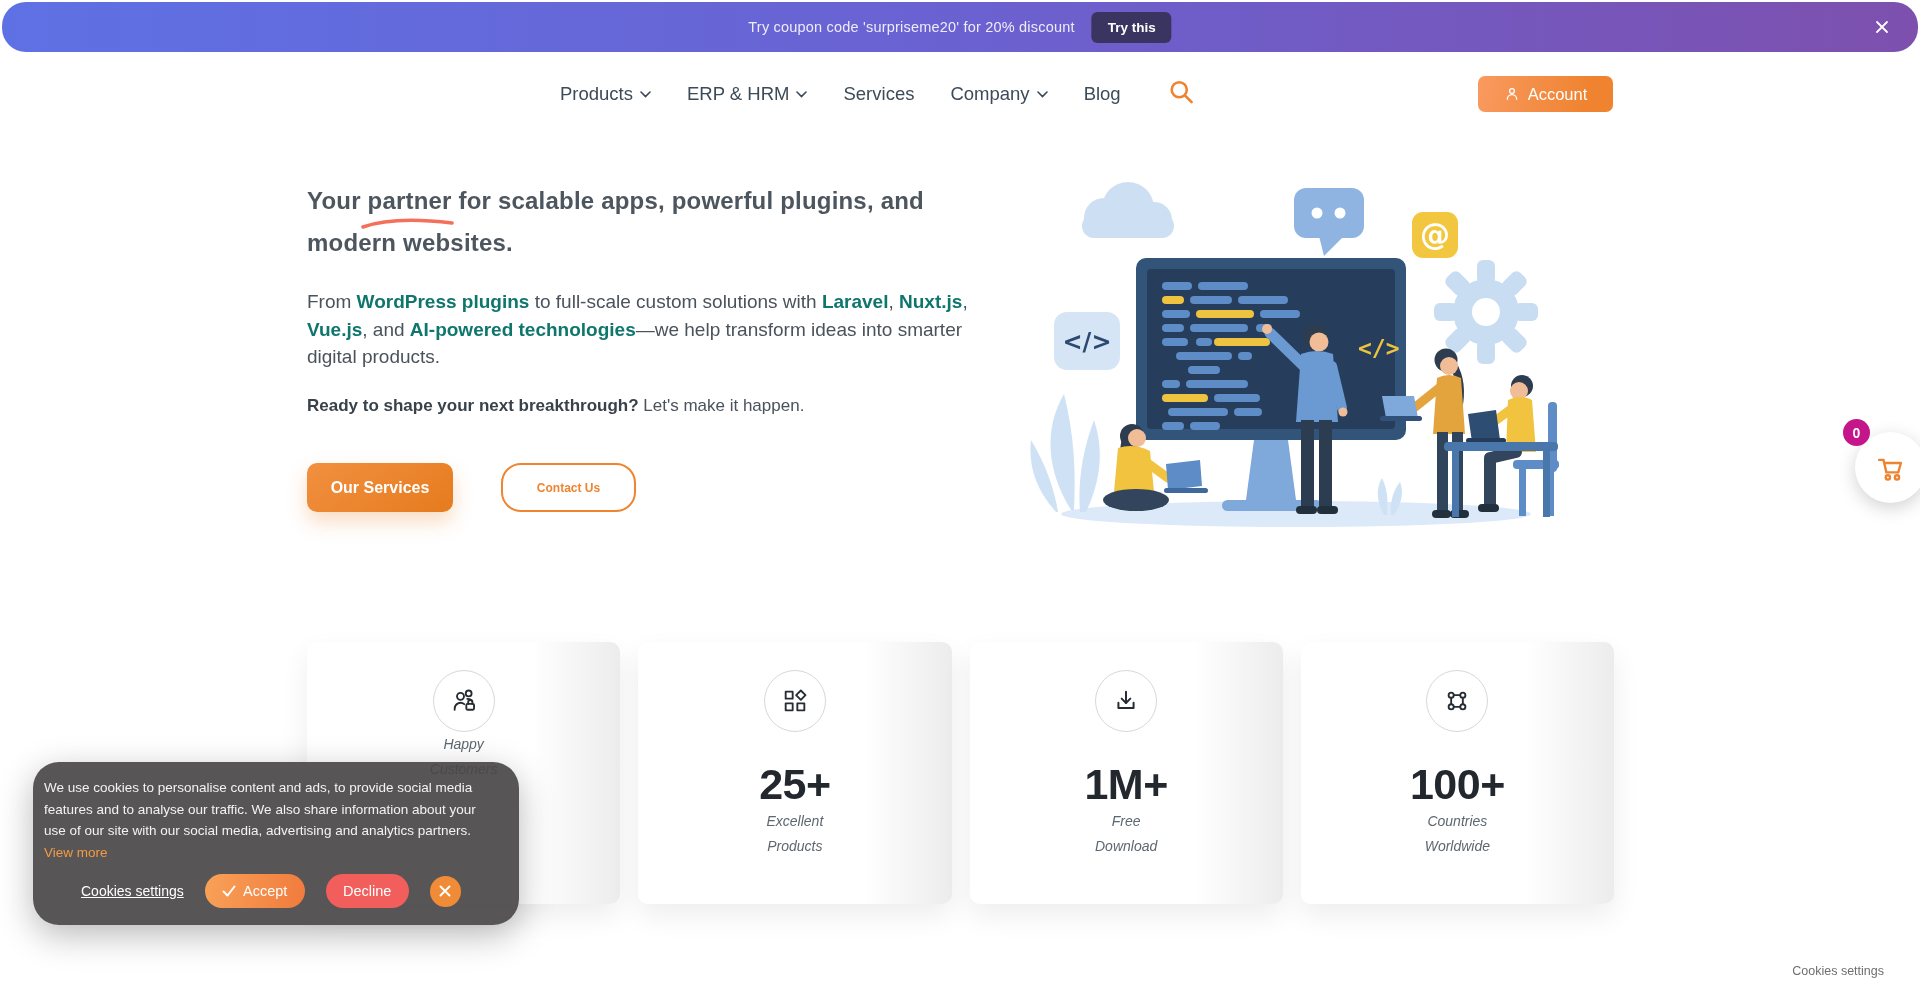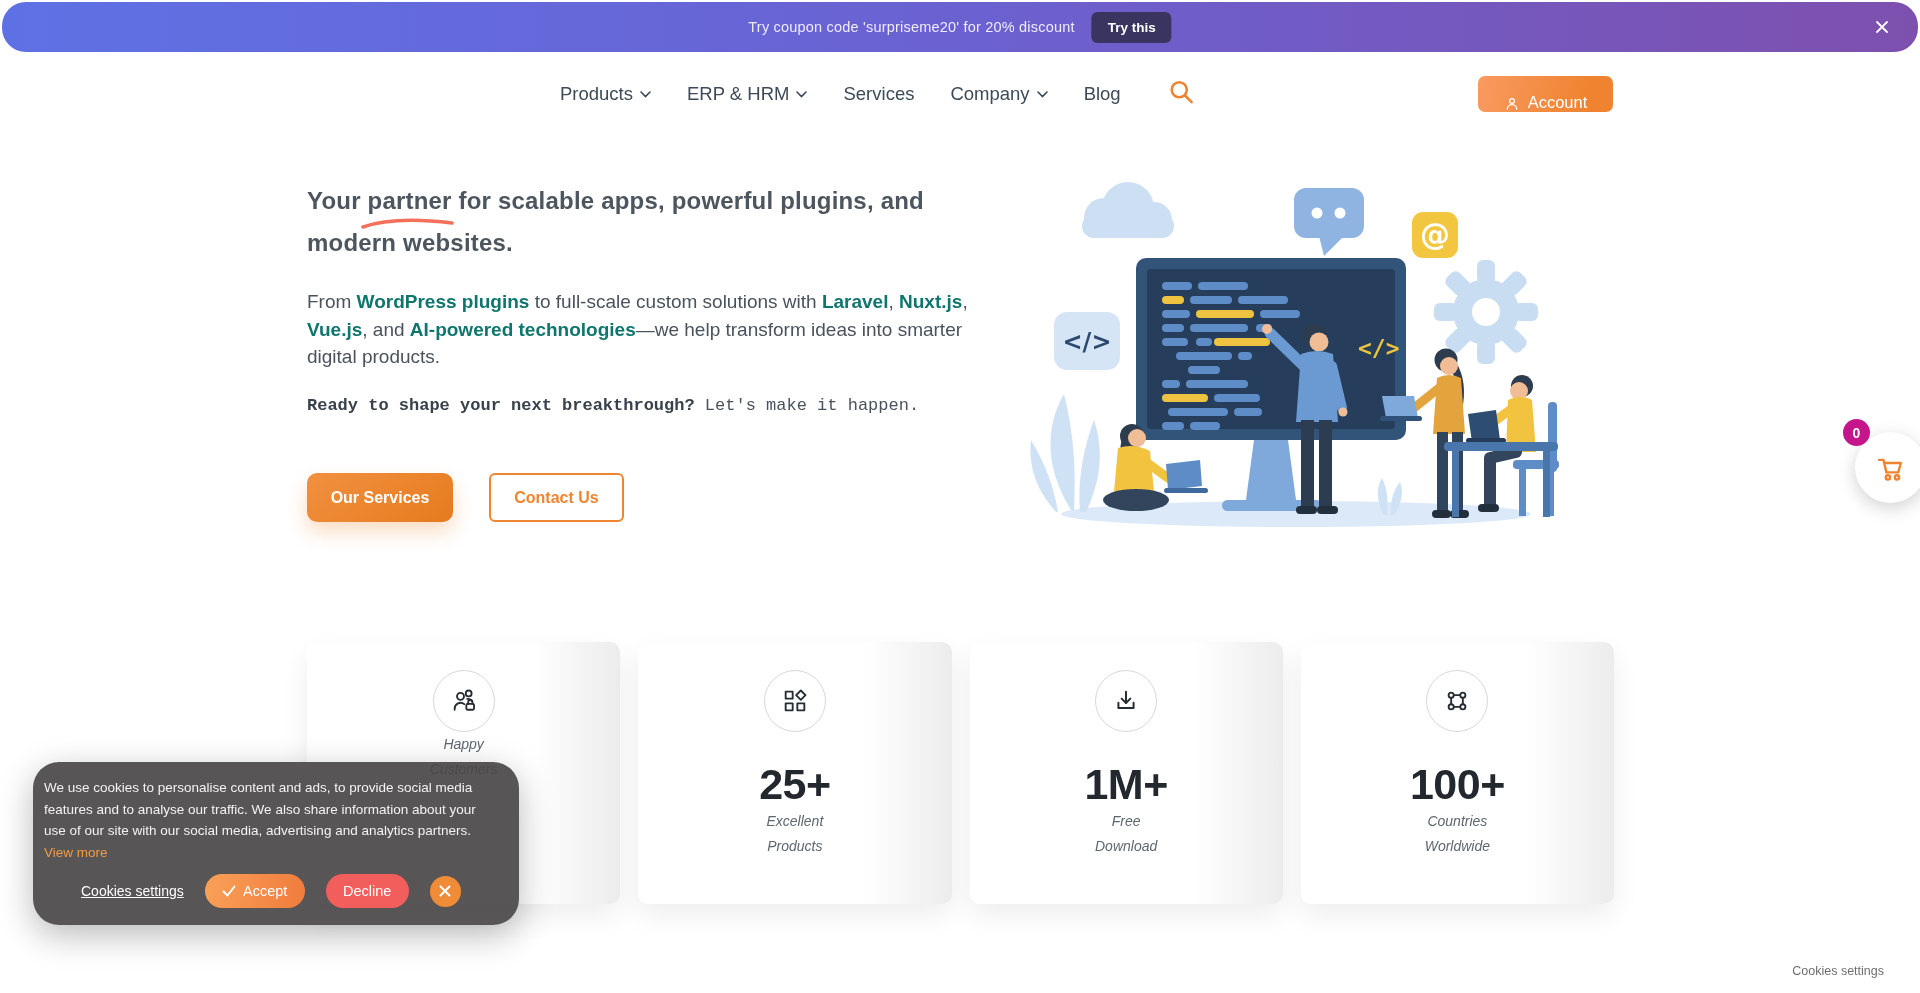--- a/index.html
+++ b/index.html
@@ -24,38 +24,38 @@
   .logo { position:absolute; left:306px; top:50%; transform:translateY(-50%);
     font-size:32px; font-weight:bold; color:#ef8531; letter-spacing:5px; cursor:pointer; }
   .logo-caret { position:absolute; left:5px; top:-7px; width:0; height:0;
     border-left:8px solid transparent; border-right:8px solid transparent; border-top:9px solid #ef8531; }
   .menu { position:absolute; left:560px; top:0; height:100%; display:flex; align-items:center; gap:36px; }
   .menu-item { display:flex; align-items:center; gap:7px; font-size:18.5px; color:#3d4a57; cursor:pointer; }
   .search { position:absolute; left:1168px; top:50%; transform:translateY(-50%); cursor:pointer; }
   .account { position:absolute; right:307px; top:50%; transform:translateY(-50%);
     width:135px; height:36px; border:none; border-radius:7px; cursor:pointer;
     background:linear-gradient(100deg,#f99a60 0%,#ef8330 80%);
-    display:flex; align-items:flex-end; justify-content:center; gap:8px;
+    display:flex; align-items:center; justify-content:center; gap:8px;
     color:#fff; font-size:16.5px; font-family:inherit; }
 
   
   .hero-heading { position:absolute; left:307px; top:180px; width:720px;
     font-size:24px; font-weight:bold; color:#4d565f; line-height:42px; white-space:pre-line; letter-spacing:0.2px; }
   .swoosh { position:absolute; left:360px; top:215px; width:95px; height:16px; }
   .hero-para { position:absolute; left:307px; top:288px; width:670px;
     font-size:19px; line-height:27.5px; color:#4a535c; }
   .hero-para .link { color:#0f766e; font-weight:bold; cursor:pointer; }
-  .hero-cta { position:absolute; left:307px; top:396px; font-size:17px; color:#4a535c;font-family:Liberation Mono, monospace; }
+  .hero-cta { position:absolute; left:307px; top:396px; font-size:17px; color:#4a535c; }
   .hero-cta b { color:#39424b; }
-  .hero-buttons { position:absolute; left:307px; top:473px; display:flex; gap:36px; }
+  .hero-buttons { position:absolute; left:307px; top:463px; display:flex; gap:48px; }
   .btn-primary { width:146px; height:49px; border:none; border-radius:10px; cursor:pointer;
     background:linear-gradient(145deg,#f19040,#e67b1e); color:#fff; font-size:16px; font-weight:bold;
     font-family:inherit; box-shadow:0 10px 20px rgba(234,130,40,0.28); }
-  .btn-outline { width:135px; height:49px; background:#fff; border:2px solid #ef8531; border-radius:6px;
-    color:#ef8531; font-size:16px; font-weight:bold; font-family:inherit; cursor:pointer; }
+  .btn-outline { width:135px; height:49px; background:#fff; border:2px solid #ef8531; border-radius:20px;
+    color:#ef8531; font-size:12px; font-weight:bold; font-family:inherit; cursor:pointer; }
   .illustration { position:absolute; left:1016px; top:170px; width:552px; height:358px; }
 
   
   .stats { position:absolute; left:307px; top:642px; width:1307px; display:flex; gap:18px; }
   .card { flex:1; height:262px; border-radius:10px;
     background:linear-gradient(to right,#ffffff 72%,#ececec 100%);
     box-shadow:0 12px 28px rgba(0,0,0,0.07); text-align:center; padding-top:28px; }
   .card-icon { width:62px; height:62px; border:1px solid #d8d8d8; border-radius:50%;
     margin:0 auto; display:flex; align-items:center; justify-content:center; }
   .card-value { margin-top:28px; font-size:43px; font-weight:bold; color:#23282e; letter-spacing:-0.5px; }

